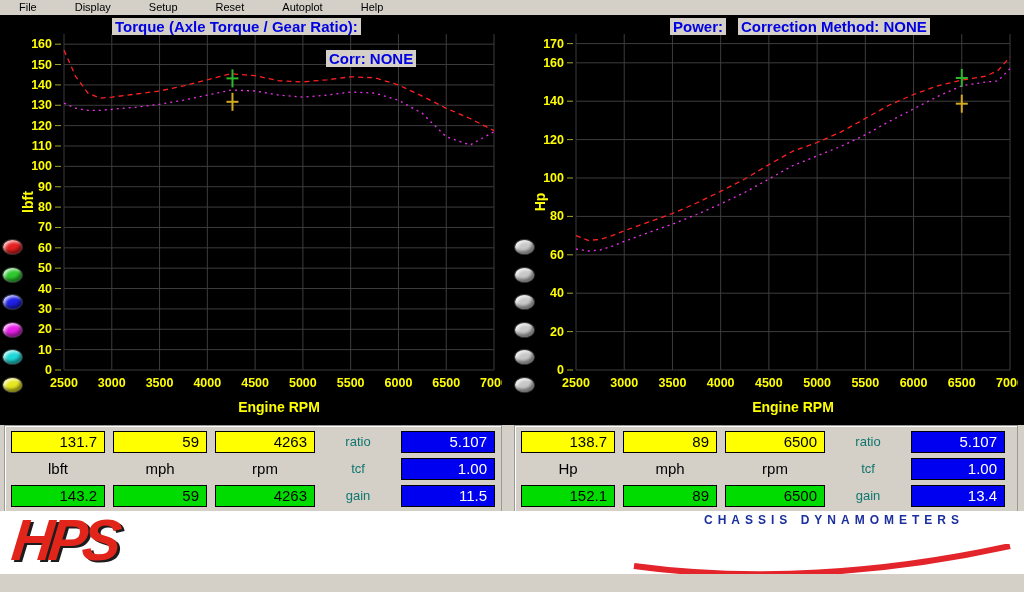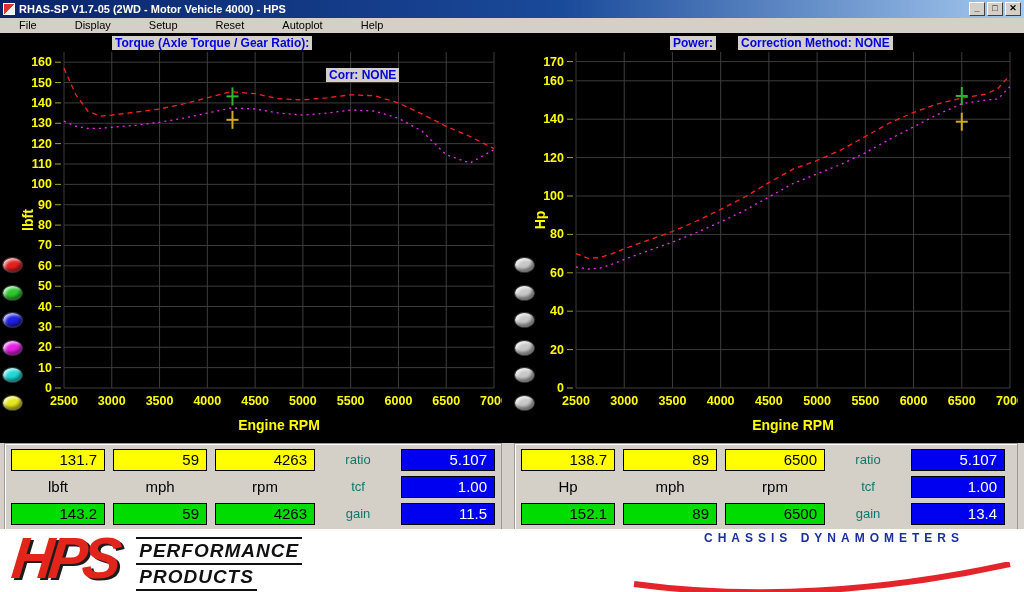--- a/index.html
+++ b/index.html
@@ -14,21 +14,21 @@
   .winbtns{display:flex;gap:2px;}
   .winbtn{width:16px;height:14px;background:#d4d0c8;border:1px solid;border-color:#ffffff #404040 #404040 #ffffff;font-size:9px;line-height:11px;text-align:center;color:#000;font-weight:bold;cursor:default;}
 
   
   .menubar{height:15px;display:flex;align-items:center;font-size:11px;background:#d4d0c8;}
   .menu-item{padding:0 19px;height:15px;line-height:15px;color:#000;}
 
   
   .main{position:relative;height:410px;background:#000;overflow:hidden;}
   .chart-panel{position:absolute;top:0;height:410px;}
-  .chead{position:absolute;top:3px;font-size:12px;font-weight:bold;color:#0000e0;background:#d4d0c8;padding:0 3px;white-space:nowrap;z-index:2;}
+  .chead{position:absolute;top:3px;font-size:15px;font-weight:bold;color:#0000e0;background:#d4d0c8;padding:0 3px;white-space:nowrap;z-index:2;}
   svg text{font-family:"Liberation Sans",sans-serif;}
   .chan-col{position:absolute;width:24px;z-index:3;}
   .chan-btn{position:absolute;left:0;width:21px;height:16px;border-radius:50%;border:1px solid #303030;box-shadow:inset -2px -3px 3px rgba(0,0,0,0.45),inset 2px 2px 3px rgba(255,255,255,0.75);cursor:pointer;}
 
   
   .datapanels{position:relative;height:86px;background:#d4d0c8;}
   .datapanel{position:absolute;top:0;height:105px;background:#d4d0c8;border:1px solid #9a9a9a;box-shadow:inset 1px 1px 0 #ffffff;display:grid;grid-template-columns:94px 94px 100px 70px 94px;grid-template-rows:22px 22px 22px;gap:5px 8px;padding:5px 6px;}
   .vbox{border:1px solid #000;font-size:15px;line-height:20px;text-align:right;padding-right:7px;color:#000;overflow:hidden;}
   .vbox.yellow{background:#ffff00;}
   .vbox.green{background:#00dc00;}
@@ -46,29 +46,20 @@
   .dynapack-logo{position:absolute;left:630px;top:1px;width:388px;}
   .dyna-text{font-size:48px;line-height:46px;font-weight:bold;font-style:italic;color:#1b2f9e;letter-spacing:-2px;white-space:nowrap;}
   .dyna-swoosh{position:absolute;left:2px;top:32px;pointer-events:none;}
   .dyna-sub{font-size:12px;font-weight:bold;color:#1b2f9e;letter-spacing:5px;margin-left:74px;margin-top:1px;white-space:nowrap;}
 </style>
 </head>
 <body>
 
 <div class="window">
 
-  <div class="titlebar">
-    <div class="app-icon"></div>
-    <div class="title-text">RHAS-SP V1.7-05   (2WD - Motor Vehicle 4000) - HPS</div>
-    <div class="winbtns">
-      <div class="winbtn">_</div>
-      <div class="winbtn">□</div>
-      <div class="winbtn">✕</div>
-    </div>
-  </div>
 
   <div class="menubar" id="menubar">
       <div class="menu-item">File</div>
       <div class="menu-item">Display</div>
       <div class="menu-item">Setup</div>
       <div class="menu-item">Reset</div>
       <div class="menu-item">Autoplot</div>
       <div class="menu-item">Help</div>
     </div>
 
@@ -276,24 +267,20 @@
         <div class="vbox green">89</div>
         <div class="vbox green">6500</div>
         <div class="plabel">gain</div>
         <div class="vbox blue">13.4</div>
       </div>
   </div>
 
   <div class="logos">
     <div class="hps-logo">
       <div class="hps-text">HPS</div>
-      <div class="hps-right">
-        <div class="hps-line1">PERFORMANCE</div>
-        <div class="hps-line2">PRODUCTS</div>
-      </div>
     </div>
     <div class="dynapack-logo">
       <svg class="dyna-swoosh" width="382" height="34">
         <path d="M2,22 C120,38 250,30 378,2" stroke="#e3242b" stroke-width="6" fill="none"></path>
       </svg>
       <div class="dyna-sub">CHASSIS  DYNAMOMETERS</div>
     </div>
   </div>
 
 </div>

